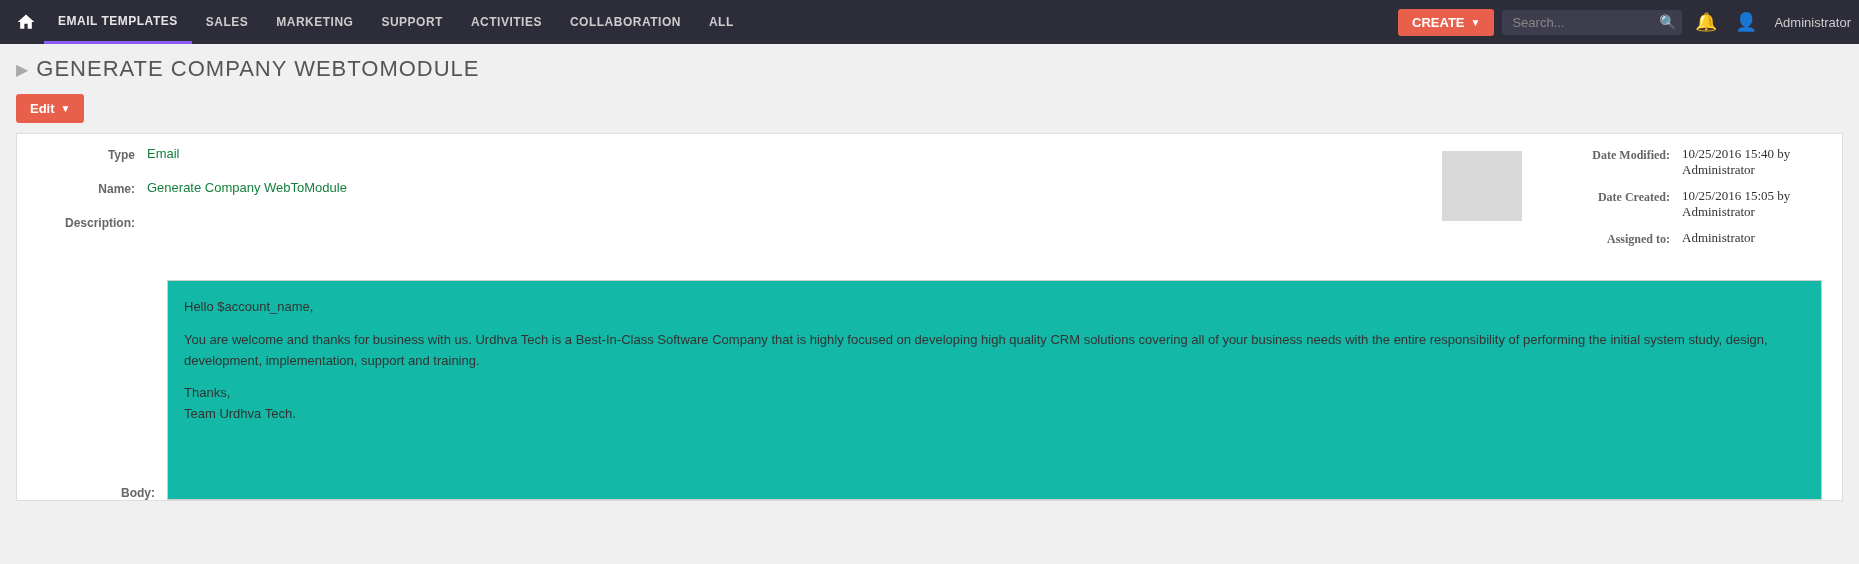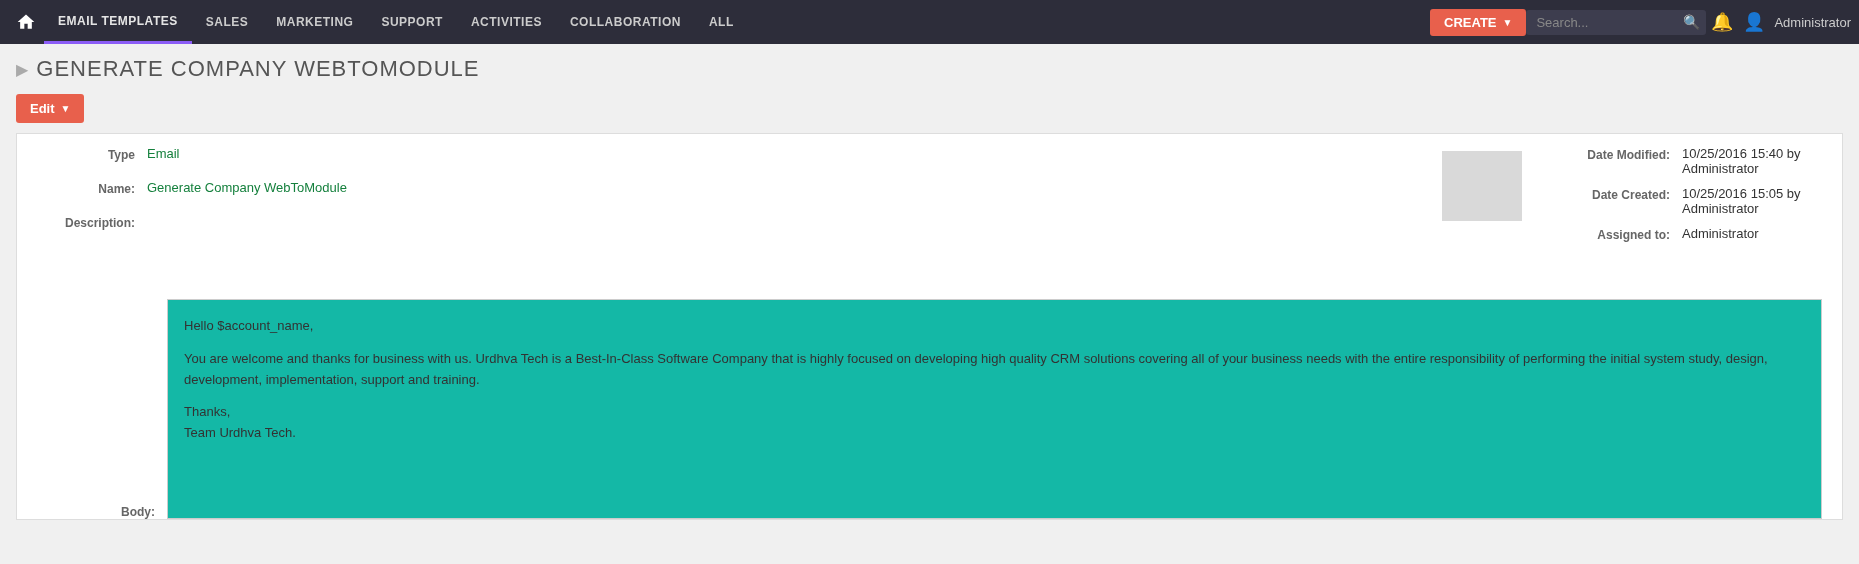--- a/index.html
+++ b/index.html
@@ -41,20 +41,21 @@
       font-size: 12px;
       font-weight: 600;
       letter-spacing: 0.5px;
       cursor: pointer;
       text-transform: uppercase;
     }
     .nav-link.active { color: #e5e5e5; border-bottom: 3px solid #8b5cf6; }
     .nav-right {
       display: flex;
       align-items: center;
+      gap: 8px;
     }
     .create-btn {
       background: #e8604c;
       color: #fff;
       border: none;
       padding: 6px 14px;
       border-radius: 3px;
       font-size: 13px;
       font-weight: 600;
       cursor: pointer;
@@ -153,21 +154,20 @@
     }
     .edit-btn .arrow { font-size: 10px; }
 
     
     .detail-panel {
       background: #fff;
       margin: 0 0 0 0;
       border: 1px solid #ddd;
       display: flex;
       flex-direction: column;
-      gap: 23px;
     }
     .field-row {
       display: flex;
       align-items: flex-start;
       margin-bottom: 10px;
       min-height: 24px;
     }
     .field-label {
       width: 130px;
       text-align: right;
@@ -213,20 +213,21 @@
     .gray-image-placeholder {
       width: 80px;
       height: 70px;
       background: #d9d9d9;
       margin-right: 20px;
       margin-top: 5px;
       flex-shrink: 0;
     }
     .right-fields {
       flex: 1;
+      font-family: Liberation Serif, serif;
     }
 
     
     .body-section {
       display: flex;
       align-items: flex-end;
       padding: 4px 20px 0 20px;
       border-top: none;
     }
     .body-label {

